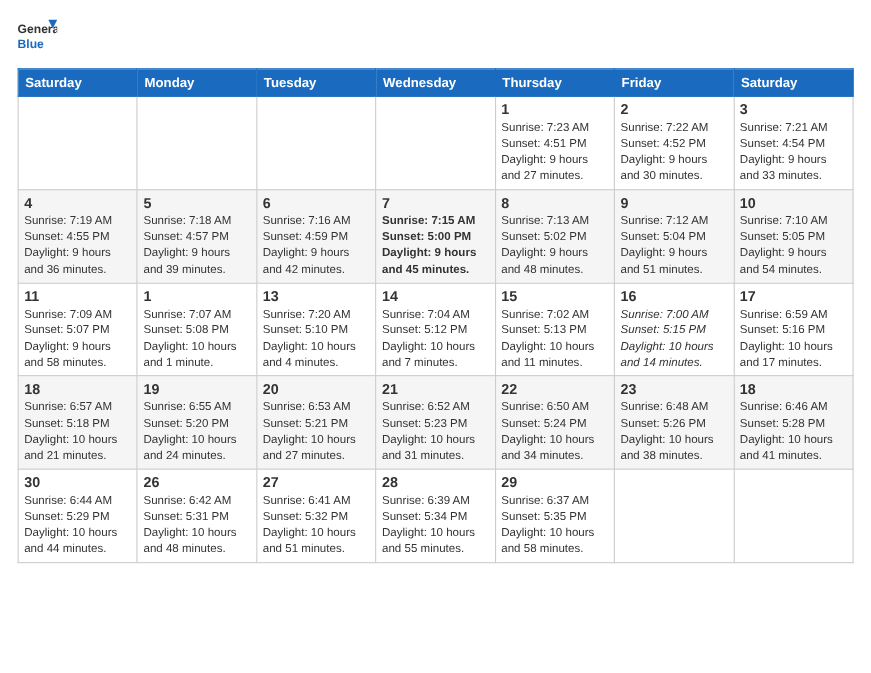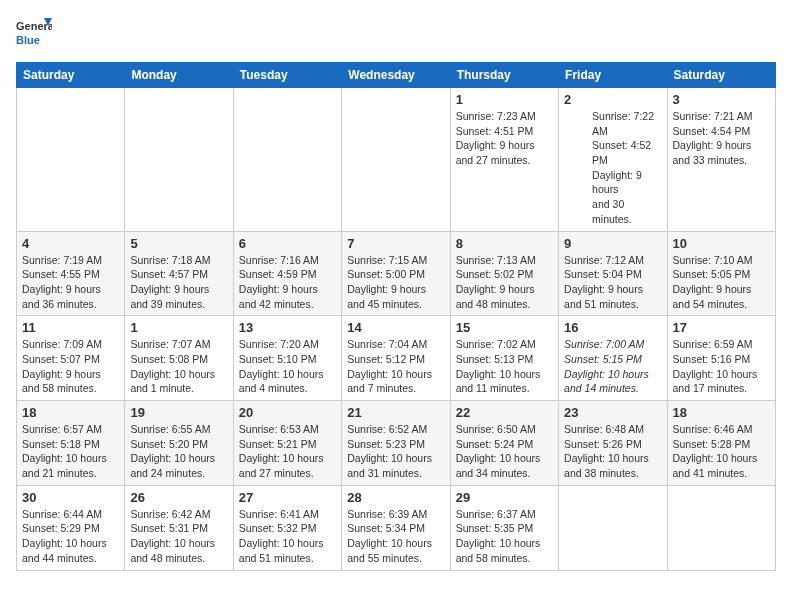--- a/index.html
+++ b/index.html
@@ -113,21 +113,21 @@
         <td class="empty-cell"></td>
         <td>
           <span class="day-num">1</span>
           <div class="day-detail" style="white-space: pre-line;">Sunrise: 7:23 AM
 Sunset: 4:51 PM
 Daylight: 9 hours
 and 27 minutes.</div>
         </td>
         <td>
           <span class="day-num">2</span>
-          <div class="day-detail" style="white-space: pre-line; margin-left: 28px;">Sunrise: 7:22 AM
+          <div class="day-detail" style="white-space: pre-line;">Sunrise: 7:22 AM
 Sunset: 4:52 PM
 Daylight: 9 hours
 and 30 minutes.</div>
         </td>
         <td>
           <span class="day-num">3</span>
           <div class="day-detail" style="white-space: pre-line;">Sunrise: 7:21 AM
 Sunset: 4:54 PM
 Daylight: 9 hours
 and 33 minutes.</div>
@@ -150,21 +150,21 @@
         </td>
         <td>
           <span class="day-num">6</span>
           <div class="day-detail" style="white-space: pre-line;">Sunrise: 7:16 AM
 Sunset: 4:59 PM
 Daylight: 9 hours
 and 42 minutes.</div>
         </td>
         <td>
           <span class="day-num">7</span>
-          <div class="day-detail" style="white-space: pre-line;">Sunrise: 7:15 AM
+          <div class="day-detail" style="white-space: pre-line; font-weight: bold;">Sunrise: 7:15 AM
 Sunset: 5:00 PM
 Daylight: 9 hours
 and 45 minutes.</div>
         </td>
         <td>
           <span class="day-num">8</span>
           <div class="day-detail" style="white-space: pre-line;">Sunrise: 7:13 AM
 Sunset: 5:02 PM
 Daylight: 9 hours
 and 48 minutes.</div>

